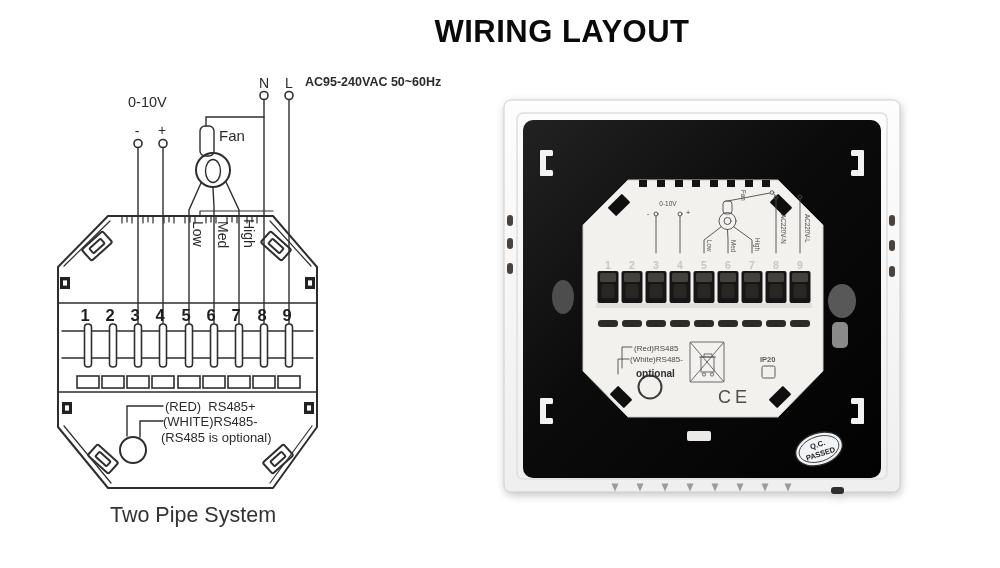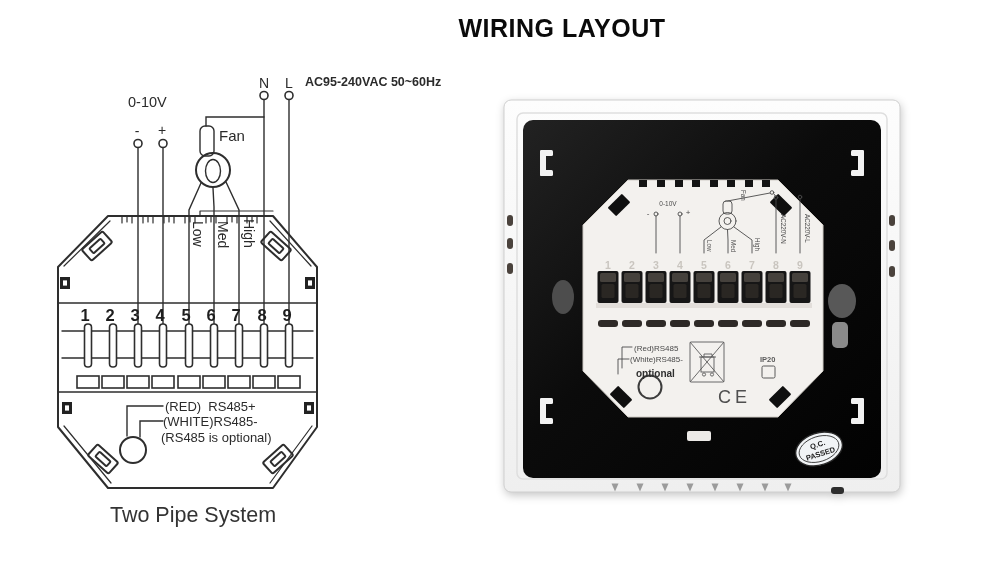--- a/index.html
+++ b/index.html
@@ -1,19 +1,19 @@
 <!DOCTYPE html>
 <html><head>
 <meta charset="utf-8">
 <style>
   html,body{margin:0;padding:0;background:#ffffff;}
   .stage{position:relative;width:1000px;height:568px;background:#fff;overflow:hidden;
          font-family:"Liberation Sans","DejaVu Sans",sans-serif;}
   .title{position:absolute;left:362px;top:14px;width:400px;text-align:center;
-         font-size:25px;font-weight:800;color:#0a0a0a;letter-spacing:.5px;}
+         font-size:31px;font-weight:800;color:#0a0a0a;letter-spacing:.5px;}
   svg{position:absolute;}
   #diagram-svg{left:0;top:0;}
   #photo-svg{left:503px;top:99px;filter:drop-shadow(1px 3px 4px rgba(0,0,0,.22));}
   
   .ln{stroke:#2e2e2e;fill:none;stroke-width:2;stroke-linejoin:round;stroke-linecap:round;}
   .ln1{stroke:#2e2e2e;fill:none;stroke-width:1.4;stroke-linecap:round;}
   .ln1f{stroke:#2e2e2e;fill:#fff;stroke-width:1.6;}
   .thin{stroke:#2e2e2e;fill:none;stroke-width:1.2;stroke-linecap:round;}
   .tx{fill:#2b2b2b;}
   .am{text-anchor:middle;}

